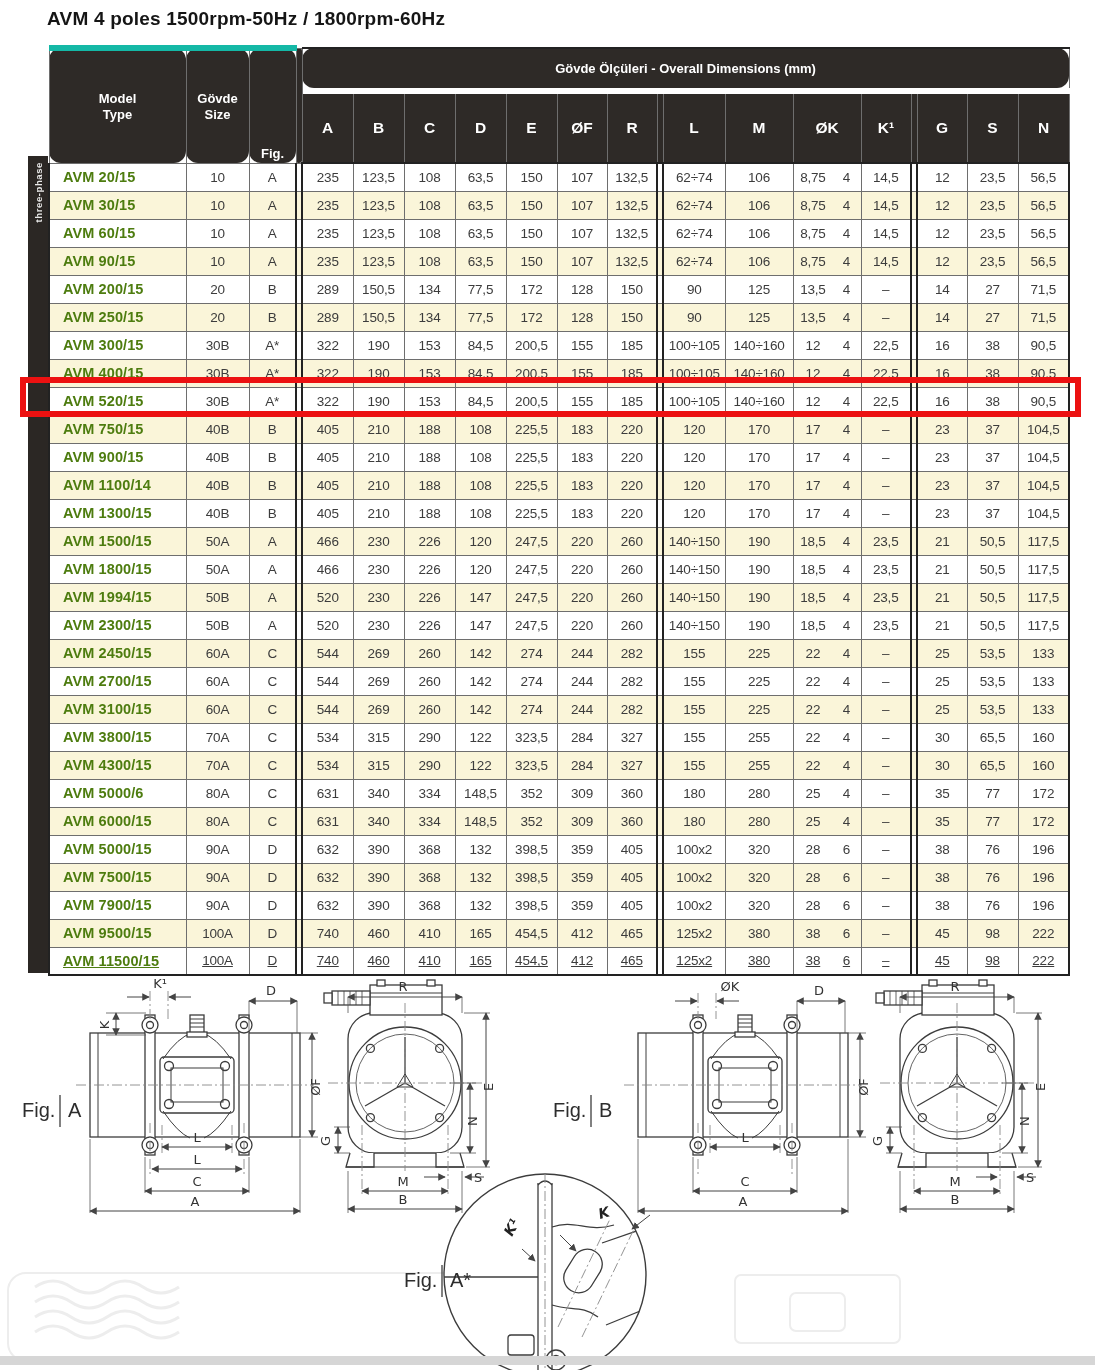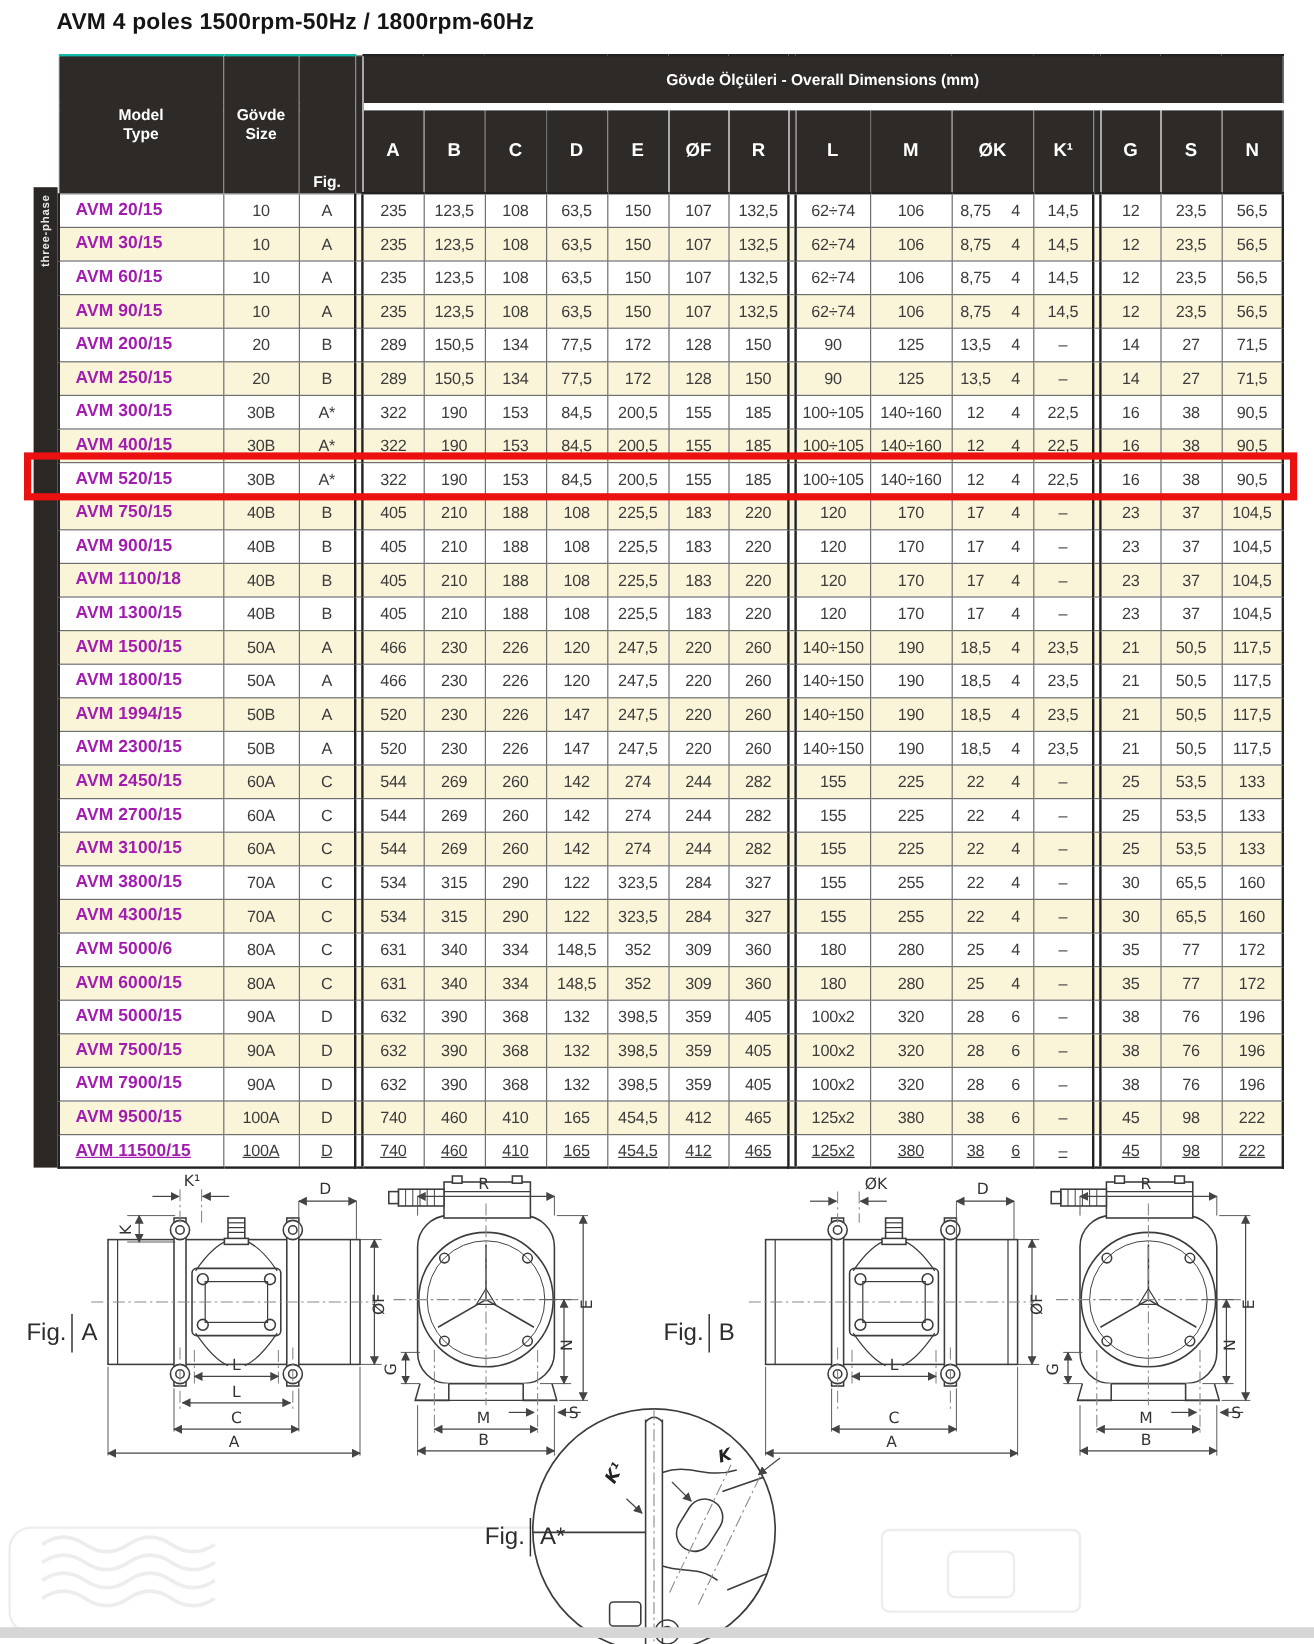--- a/index.html
+++ b/index.html
@@ -7,32 +7,32 @@
        font-family:"Liberation Sans",sans-serif;overflow:hidden;}
   .page-title{position:absolute;left:47px;top:8px;font-size:19px;font-weight:bold;color:#151515;letter-spacing:.2px;}
   
   .side-strip{position:absolute;left:28px;top:156px;width:20px;height:817px;background:#2b2724;}
   .side-strip span{display:block;color:#e8e8e8;font-size:9.5px;font-weight:bold;letter-spacing:.6px;
       writing-mode:vertical-rl;transform:rotate(180deg);margin:6px auto 0 auto;}
   table.spec{position:absolute;left:48px;top:45px;border-collapse:collapse;table-layout:fixed;width:1020px;}
   table.spec th,table.spec td{border:1px solid #6e6e6e;padding:0;overflow:hidden;box-sizing:border-box;}
   table.spec th{background:#2e2a27;color:#fff;}
   td.gap,th.gap{border:none;background:#fff;}
-  tr.band-row th{font-size:13px;font-weight:bold;text-align:center;border-bottom:none;}
+  tr.band-row th{font-size:13px;font-weight:bold;text-align:center;border-bottom:none;border-radius:12px;}
   tr.spacer-row td{border:none;background:#fff;height:6px;padding:0;}
   tr.letters-row th{font-size:15.5px;font-weight:bold;text-align:center;border-top:none;height:69px;border-bottom:2px solid #222;}
   th.corner{font-size:13.5px;font-weight:bold;line-height:1.25;border-bottom:2px solid #222;}
   th.corner .sub{display:block;}
   th.figh{vertical-align:bottom;padding-bottom:7px;font-size:13px;}
-  tr.band-row th.corner{border-top:2px solid #14b8a6;}
+  tr.band-row th.corner{border-top:6px solid #14b8a6;}
   tr.band-row th.band{border-top:2px solid #222;}
   tbody td{height:28px;font-size:13.5px;color:#3c3c3c;letter-spacing:-0.2px;background:#fff;}
   tbody tr.alt td{background:#faf5d9;}
   tbody td.gap{background:#fff;}
-  tbody td.model{font-size:14.5px;font-weight:bold;color:#a21caf;text-align:left;padding-left:13px;letter-spacing:.1px;}
+  tbody td.model{font-size:14.5px;font-weight:bold;color:#4d7c0f;text-align:left;padding-left:13px;letter-spacing:.1px;}
   tbody td.ctr{text-align:center;}
   tbody td.ok{padding:0;}
   tbody td.ok .okwrap{display:flex;width:100%;}
   tbody td.ok .okwrap span:first-child{width:58%;text-align:center;}
   tbody td.ok .okwrap span:last-child{width:42%;text-align:center;}
   tbody tr:last-child td{border-bottom:2px solid #222;text-decoration:underline;}
   
   tbody tr > td:nth-child(1){border-left:2px solid #222;}
   tbody tr > td:nth-child(3){border-right:2px solid #222;}
   tbody tr > td:nth-child(5),tbody tr > td:nth-child(13),tbody tr > td:nth-child(18){border-left:2px solid #222;}
@@ -406,21 +406,21 @@
             <span>4</span>
           </div>
         </td>
         <td class="ctr">–</td>
         <td class="gap"></td>
         <td class="ctr">23</td>
         <td class="ctr">37</td>
         <td class="ctr">104,5</td>
       </tr>
       <tr class="alt">
-        <td class="model">AVM 1100/18</td>
+        <td class="model">AVM 1100/14</td>
         <td class="ctr">40B</td>
         <td class="ctr">B</td>
         <td class="gap"></td>
         <td class="ctr">405</td>
         <td class="ctr">210</td>
         <td class="ctr">188</td>
         <td class="ctr">108</td>
         <td class="ctr">225,5</td>
         <td class="ctr">183</td>
         <td class="ctr">220</td>

